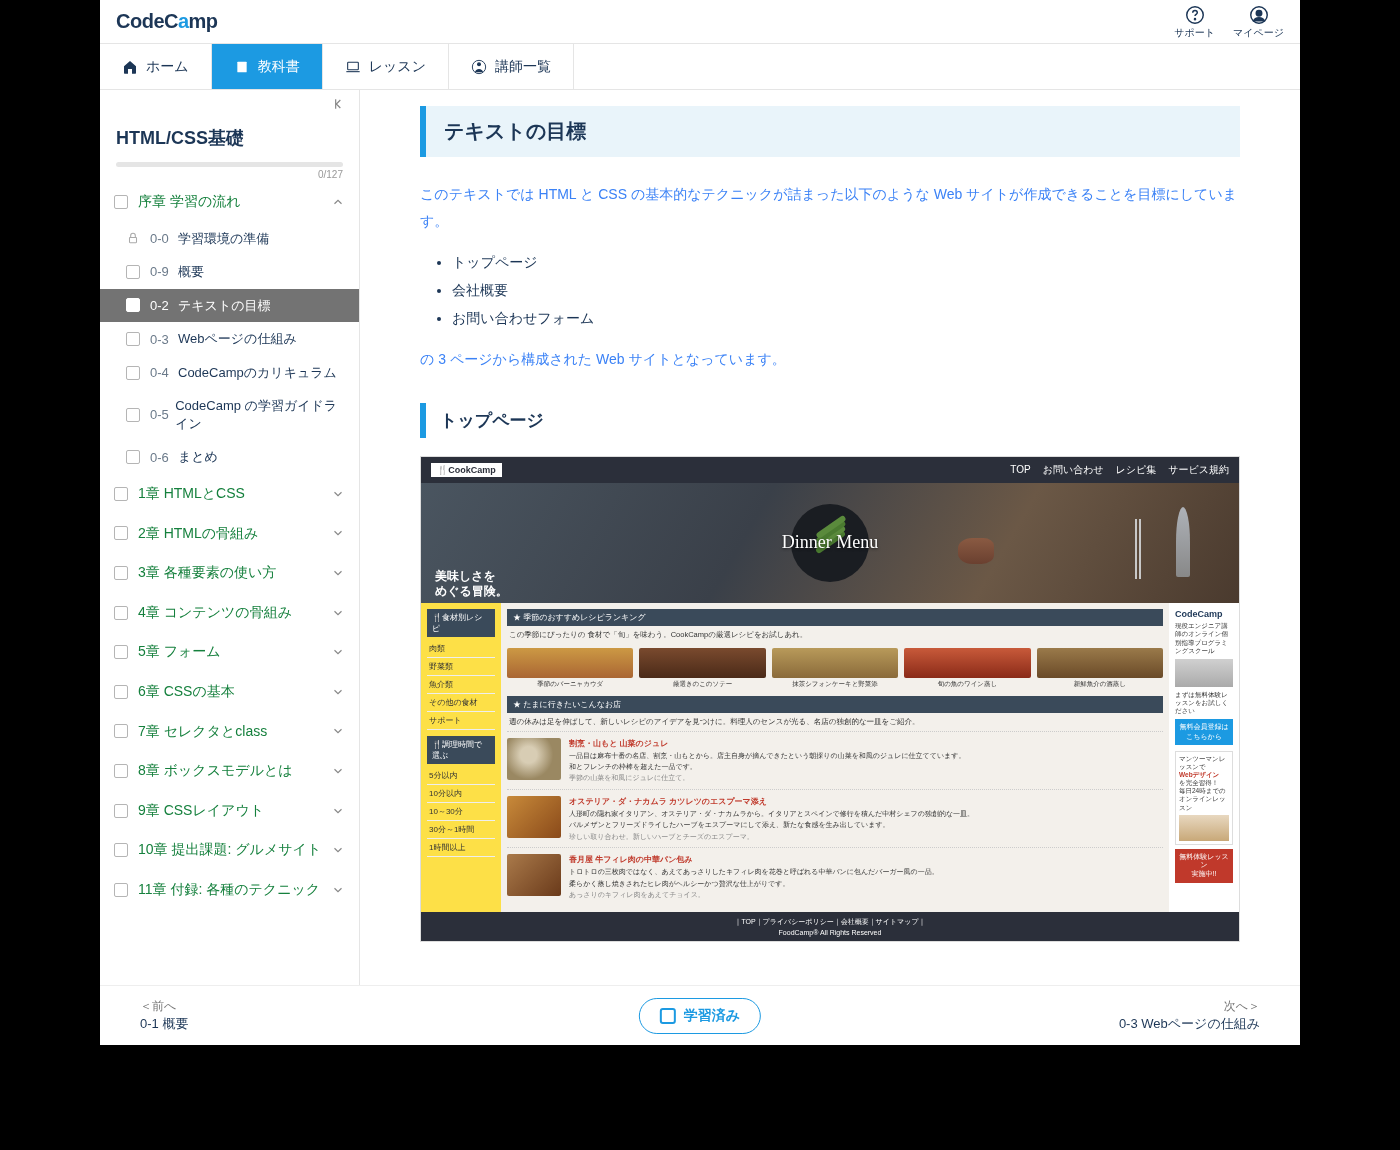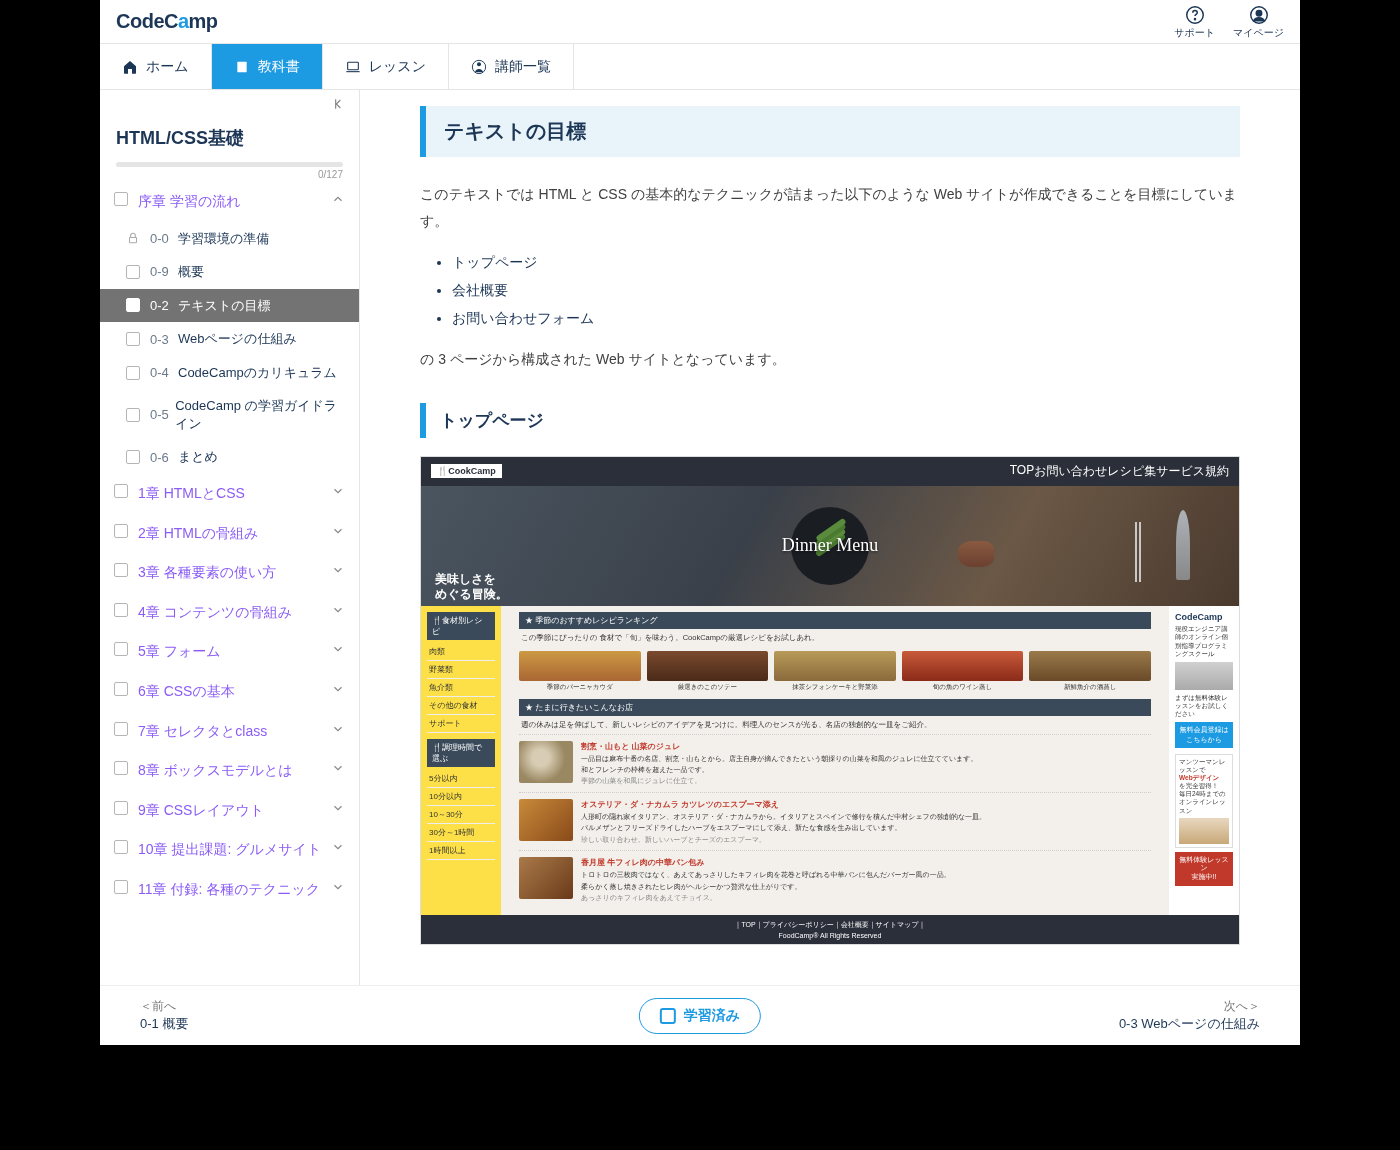--- a/index.html
+++ b/index.html
@@ -16,55 +16,55 @@
 .nav-tab.active { background: #1c9ae2; color: #fff; }
 .nav-tab svg { width: 16px; height: 16px; }
 .body { display: flex; flex: 1; overflow: hidden; }
 .sidebar { width: 260px; border-right: 1px solid #e5e5e5; display: flex; flex-direction: column; overflow-y: auto; padding-bottom: 31px; }
 .collapse-row { display: flex; justify-content: flex-end; padding: 6px 12px; }
 .collapse-row svg { width: 16px; height: 16px; color: #888; }
 .course-title { font-size: 18px; font-weight: bold; padding: 8px 16px; color: #1c3656; }
 .progress-wrap { padding: 4px 16px 2px; }
 .progress-bar { height: 5px; background: #e5e5e5; border-radius: 3px; }
 .progress-count { text-align: right; font-size: 10px; color: #999; padding-top: 2px; }
-.chapter { display: flex; padding: 10px 14px; cursor: pointer; color: #8b5cf6; }
+.chapter { display: flex; align-items: center; padding: 10px 14px; cursor: pointer; color: #15803d; }
 .chapter .cb { width: 14px; height: 14px; border: 1.5px solid #b5b5b5; border-radius: 2px; margin-right: 10px; flex-shrink: 0; }
 .chapter .lbl { flex: 1; font-size: 14px; font-weight: 500; line-height: 1.4; }
 .chapter .caret { width: 14px; height: 14px; color: #888; }
 .lesson { display: flex; align-items: center; padding: 8px 14px 8px 26px; cursor: pointer; color: #1c3656; font-size: 13px; }
 .lesson .cb { width: 14px; height: 14px; border: 1.5px solid #b5b5b5; border-radius: 2px; margin-right: 10px; flex-shrink: 0; }
 .lesson .lock { width: 14px; height: 14px; margin-right: 10px; color: #aaa; flex-shrink: 0; }
 .lesson .num { width: 28px; color: #6b7a8a; }
 .lesson.active { background: #737373; color: #fff; }
 .lesson.active .cb { border-color: #fff; background: #fff; }
 .lesson.active .num { color: #fff; }
 .lesson .txt { line-height: 1.35; }
 .main { flex: 1; overflow-y: auto; padding: 16px 60px 90px 60px; }
 .page-title { background: #e9f4fa; border-left: 6px solid #1c9ae2; padding: 12px 18px; font-size: 20px; font-weight: bold; color: #1c3656; margin-bottom: 24px; }
-.para { color: #404040; line-height: 1.9; font-size: 14px; }
+.para { color: #3b82f6; line-height: 1.9; font-size: 14px; }
 .bullets { padding: 14px 0 14px 32px; }
 .bullets li { list-style: disc; line-height: 2; font-size: 14px; color: #1c3656; }
 .sub-title { border-left: 6px solid #1c9ae2; padding: 6px 14px; font-size: 17px; font-weight: bold; color: #1c3656; margin: 30px 0 18px; }
 .mock { margin-top: 6px; border: 1px solid #ddd; font-size: 9px; color: #333; }
 .mock-top { background: #2b2f3a; color: #fff; display: flex; justify-content: space-between; align-items: center; padding: 6px 10px; }
 .mock-logo { background: #fff; color: #2b2f3a; font-weight: bold; padding: 2px 6px; }
-.mock-nav { display: flex; font-size: 12px; }
+.mock-nav { display: flex; gap: 12px; font-size: 10px; align-items: center; }
 .hero { position: relative; height: 120px; background: linear-gradient(120deg,#4a5560 0%,#3a4049 40%,#6b5846 70%,#4a3a2e 100%); display: flex; align-items: center; justify-content: center; color: #fff; }
 .hero-plate { position:absolute; width:78px; height:78px; border-radius:50%; background:#1a1d22; left:50%; top:50%; transform:translate(-50%,-50%); }
 .hero-veg { position:absolute; width:34px; height:6px; background:#5a8a3c; border-radius:3px; left:48%; top:34%; transform:rotate(-35deg); box-shadow:-3px 4px 0 #4a7a30,-6px 8px 0 #5a8a3c,-9px 12px 0 #4a7a30; }
 .hero-meat { position:absolute; width:36px; height:26px; background:linear-gradient(#8a5a42,#6a4030); border-radius:40% 30% 35% 40%; right:30%; top:46%; }
 .hero .fork { position:absolute; right:12%; top:30%; width:2px; height:60px; background:#c8c8c8; box-shadow:-4px 0 0 #c8c8c8; }
 .hero .knife { position:absolute; right:6%; top:20%; width:14px; height:70px; background:linear-gradient(#aeb2b8,#888); border-radius:50% 50% 2px 2px; }
 .hero .menu-text { font-family: Georgia, serif; font-size: 18px; z-index: 2; position: relative; text-shadow: 0 1px 3px rgba(0,0,0,0.6); }
 .hero .tag { position: absolute; left: 14px; bottom: 3px; font-size: 12px; font-weight: bold; line-height: 1.3; }
 .mock-body { display: flex; background: #f3f0eb; }
 .mock-side { width: 80px; background: #fde047; padding: 6px; }
 .side-head { background: #3a4a5a; color: #fff; padding: 3px 5px; font-size: 8px; margin-bottom: 3px; }
 .side-item { border-bottom: 1px solid #eee; padding: 3px 2px; font-size: 8px; }
-.mock-main { flex: 1; padding: 6px 18px; }
+.mock-main { flex: 1; padding: 6px 6px; }
 .sec-head { background: #3a4a5a; color: #fff; padding: 3px 6px; font-size: 8px; }
 .sec-desc { font-size: 7.5px; padding: 4px 2px; }
 .thumbs { display: flex; gap: 6px; padding: 4px 0 8px; }
 .thumb { flex: 1; text-align: center; }
 .thumb .img { height: 30px; border-radius: 2px; }
 .thumb:nth-child(1) .img { background: linear-gradient(#c94,#a63); }
 .thumb:nth-child(2) .img { background: linear-gradient(#7a4a2e,#4a2a18); }
 .thumb:nth-child(3) .img { background: linear-gradient(#b89a5a,#8a6a3a); }
 .thumb:nth-child(4) .img { background: linear-gradient(#c85a3a,#8a2a18); }
 .thumb:nth-child(5) .img { background: linear-gradient(#9a7a4a,#6a4a28); }

